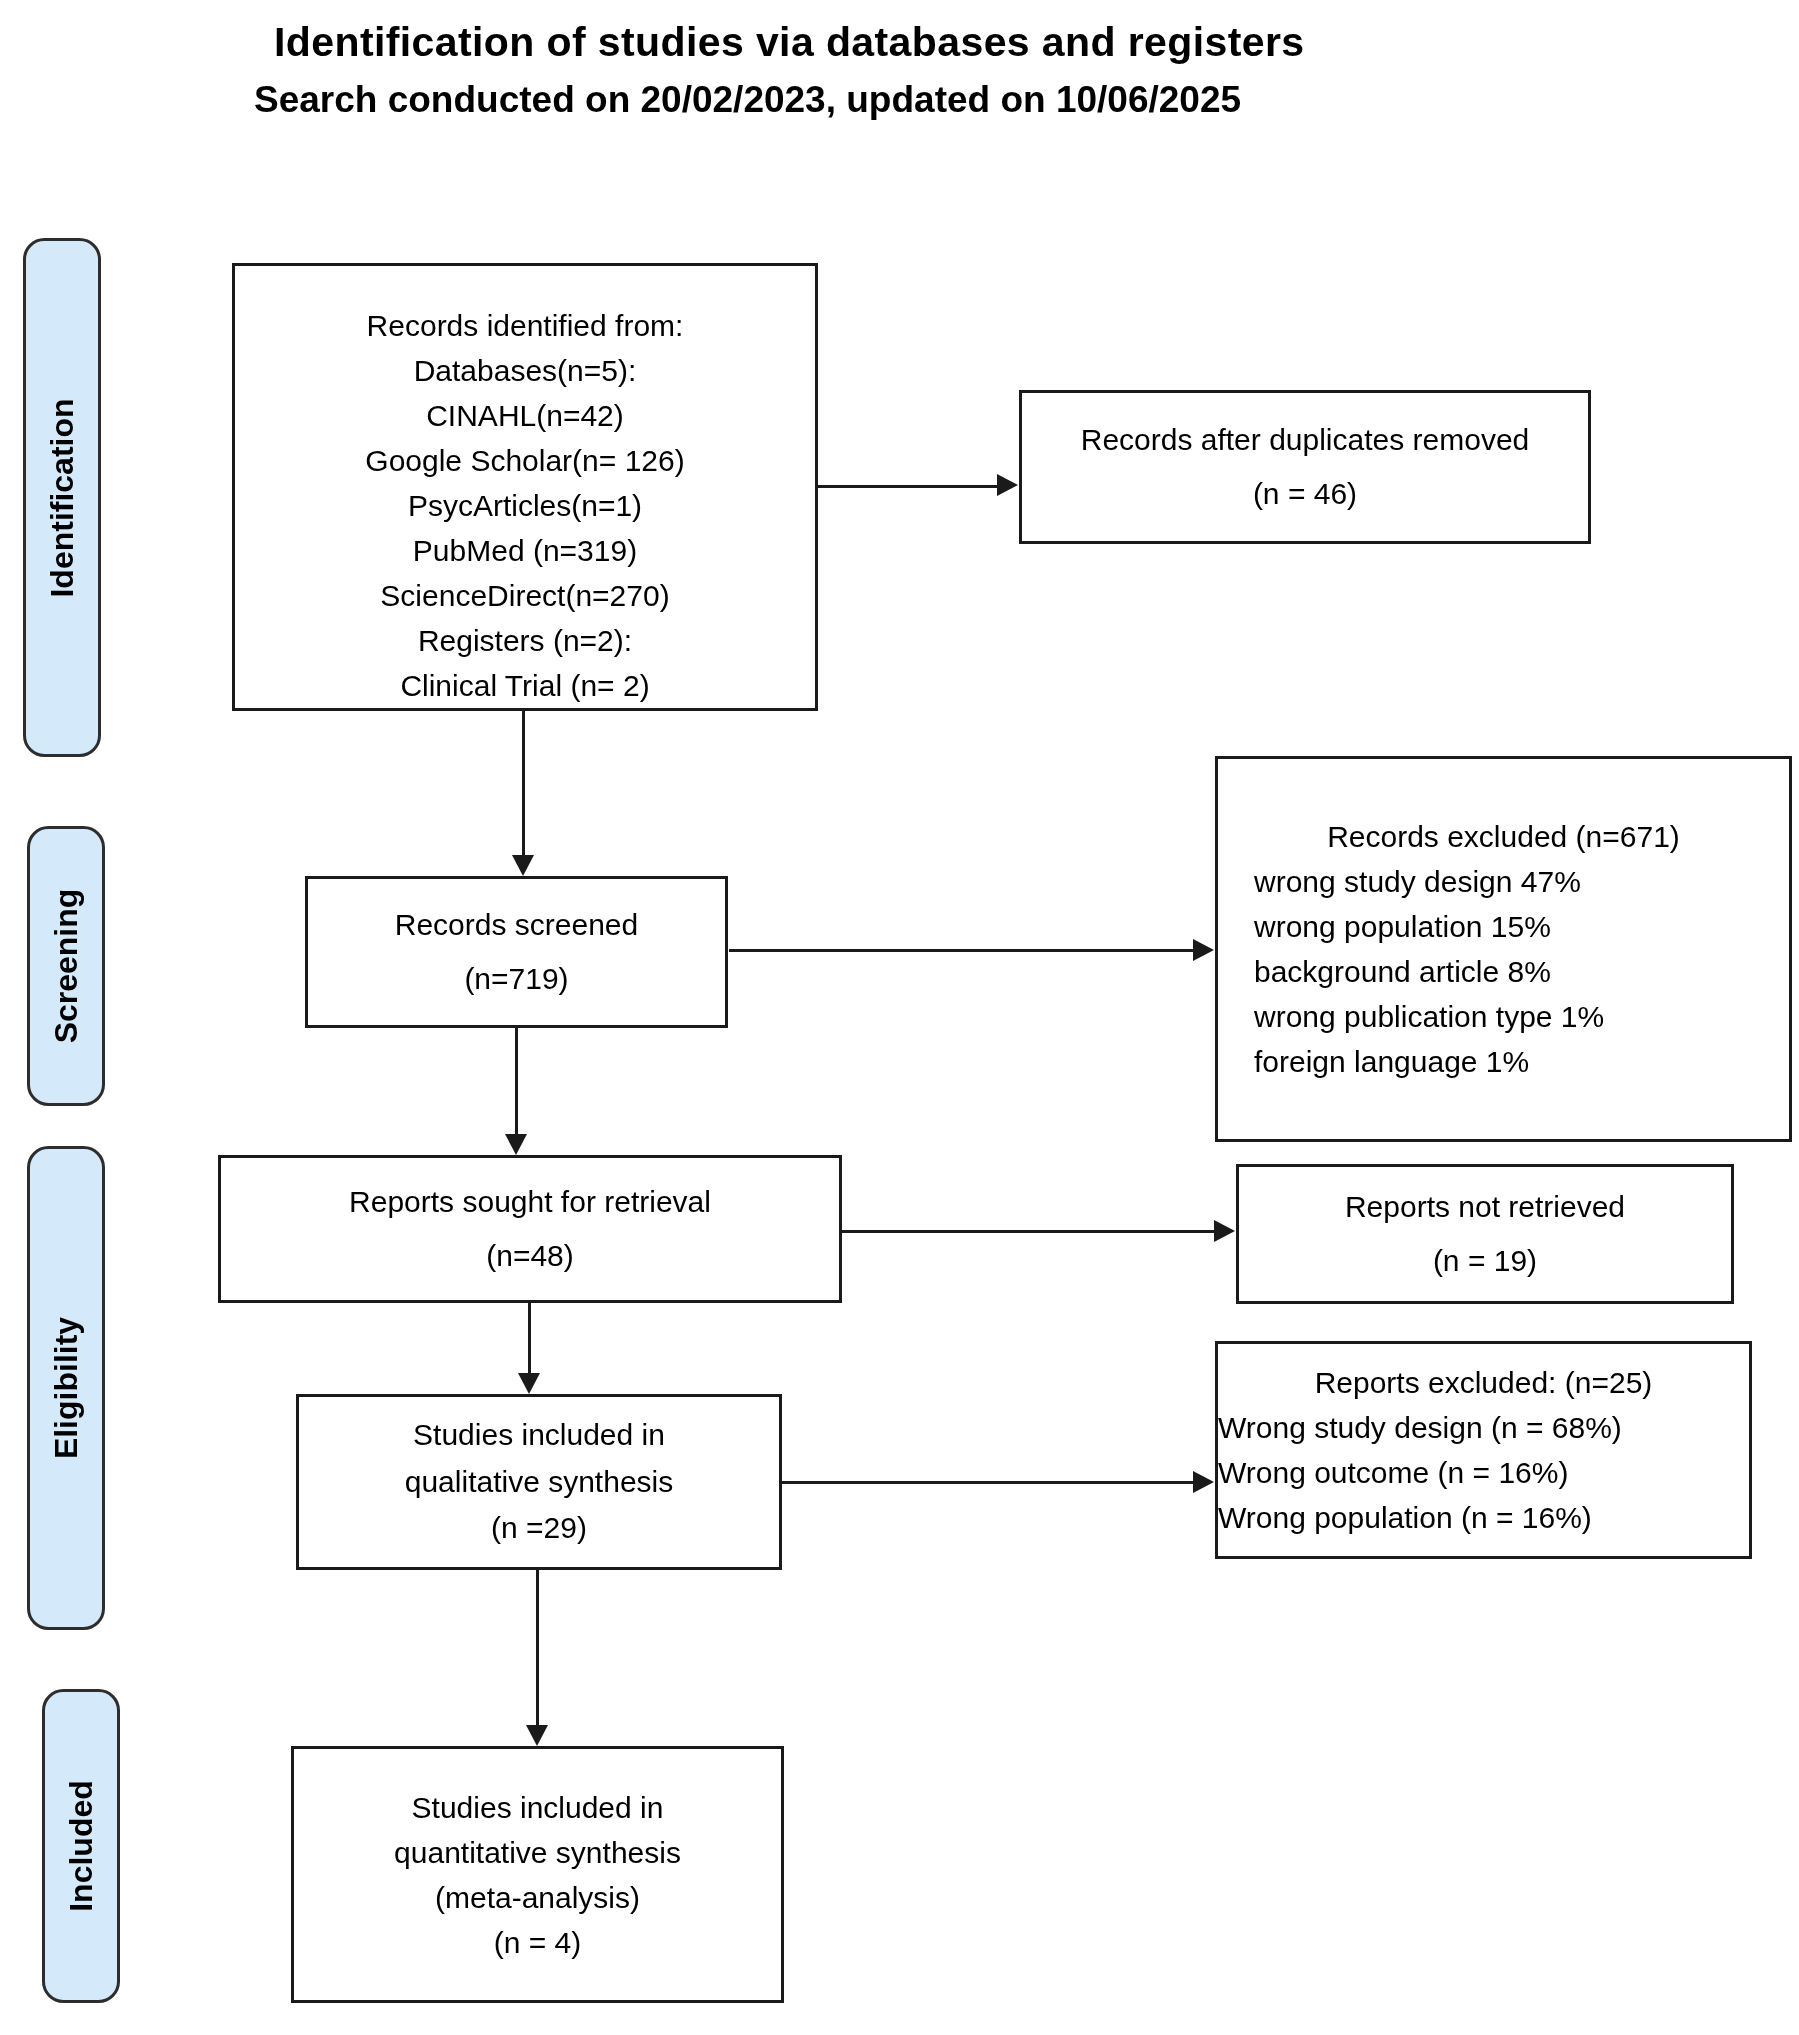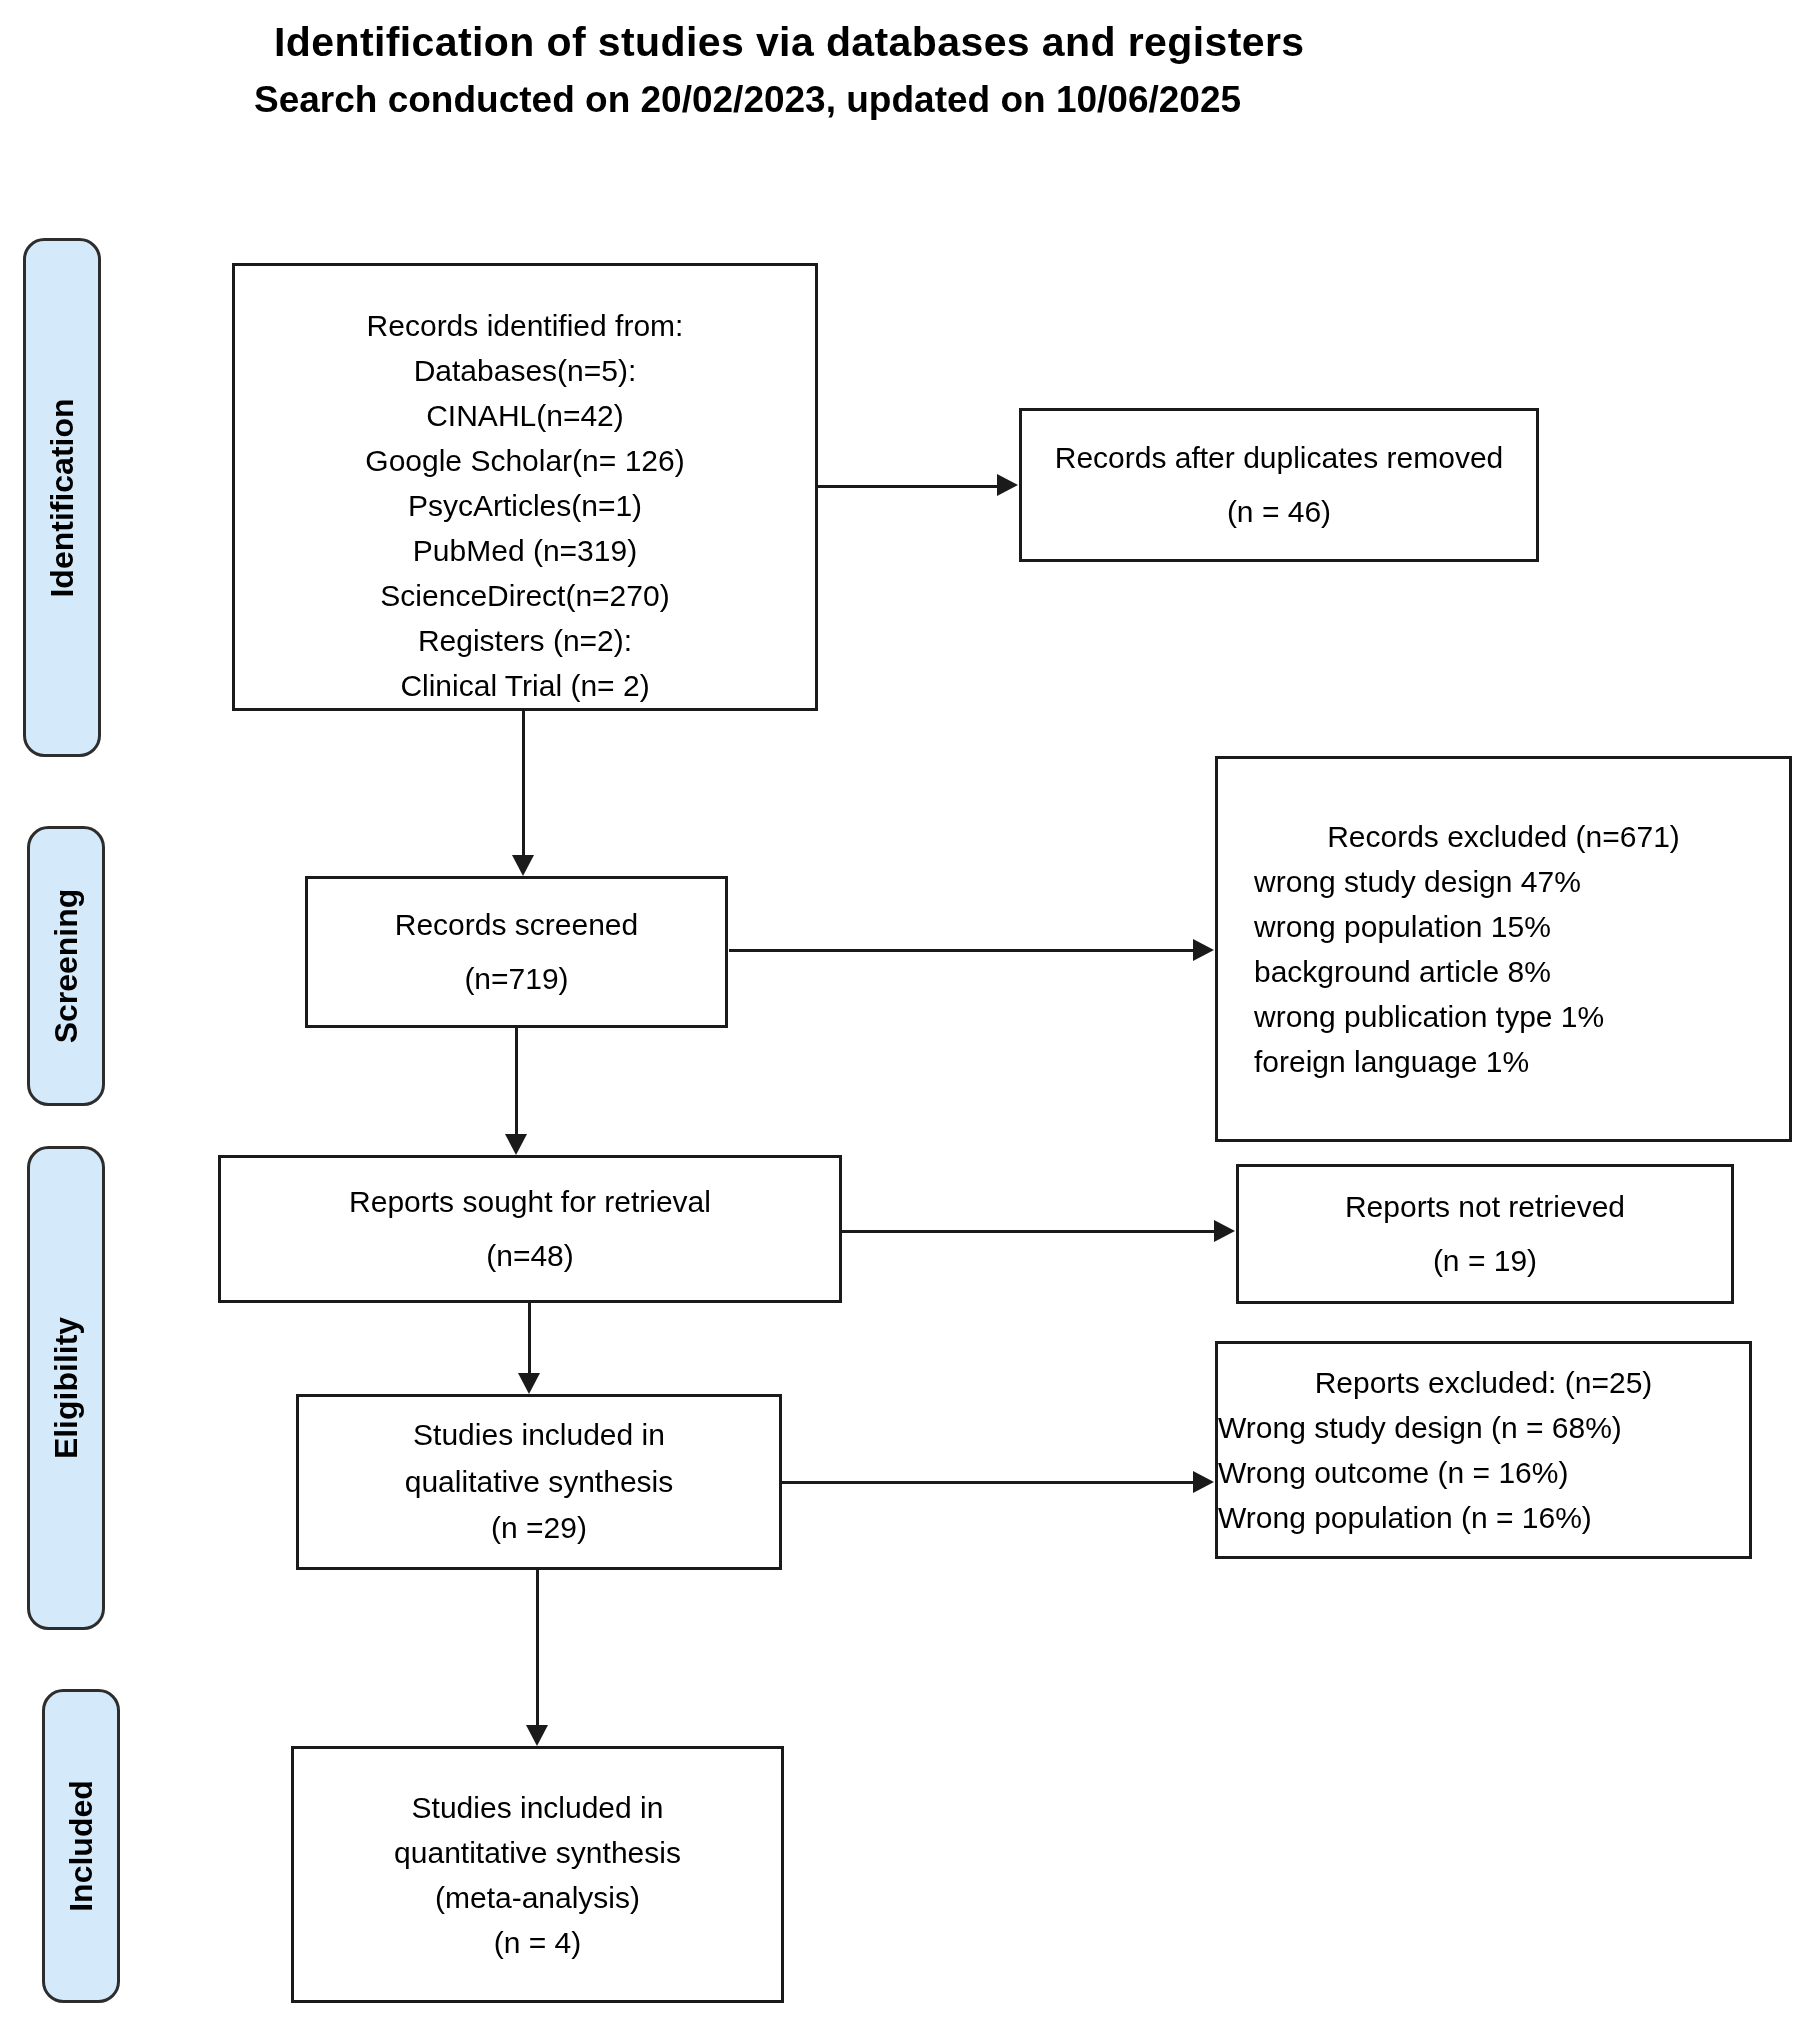--- a/index.html
+++ b/index.html
@@ -92,21 +92,21 @@
     <div class="ln">Databases(n=5):</div>
     <div class="ln">CINAHL(n=42)</div>
     <div class="ln">Google Scholar(n= 126)</div>
     <div class="ln">PsycArticles(n=1)</div>
     <div class="ln">PubMed (n=319)</div>
     <div class="ln">ScienceDirect(n=270)</div>
     <div class="ln">Registers (n=2):</div>
     <div class="ln">Clinical Trial (n= 2)</div>
   </div>
 
-  <div class="fbox gap2" style="left:1019px;top:408px;width:520px;height:154px;">
+  <div class="fbox gap2" style="left:1019px;top:390px;width:572px;height:154px;">
     <div class="ln">Records after duplicates removed</div>
     <div class="ln">(n = 46)</div>
   </div>
 
   <div class="fbox gap2" style="left:305px;top:876px;width:423px;height:152px;">
     <div class="ln">Records screened</div>
     <div class="ln">(n=719)</div>
   </div>
 
   <div class="fbox listbox pad80" style="left:1215px;top:756px;width:577px;height:386px;">

